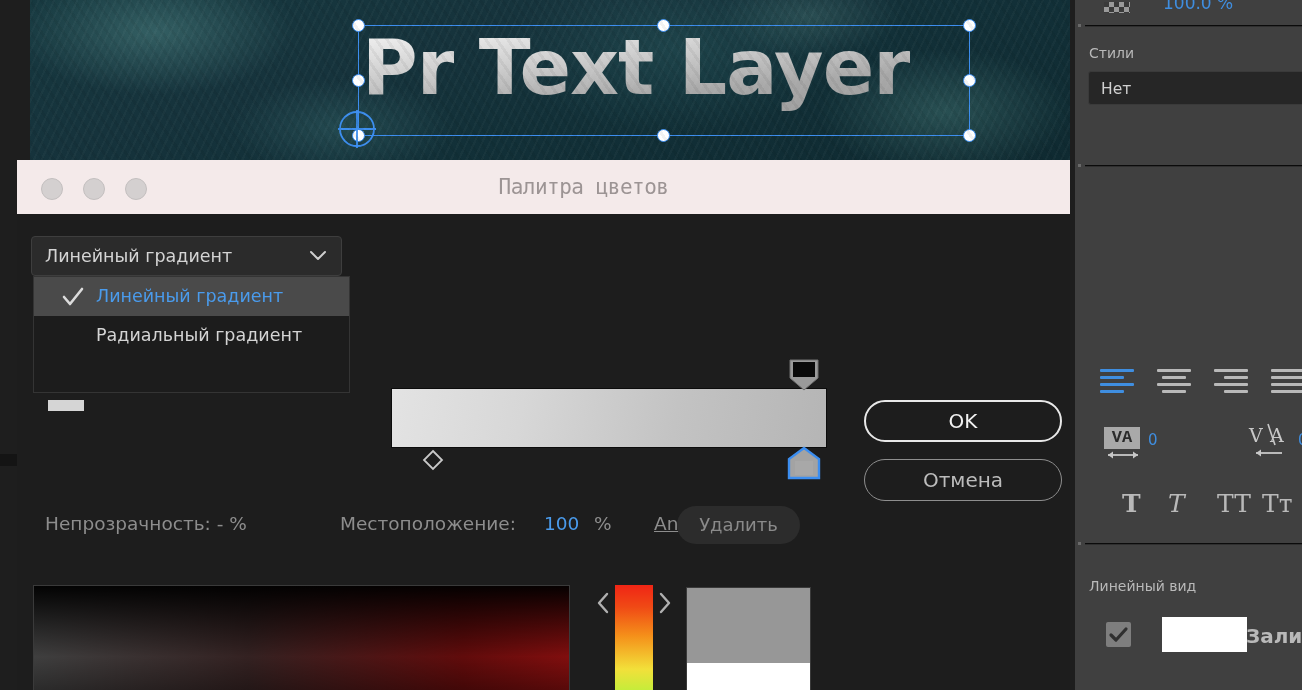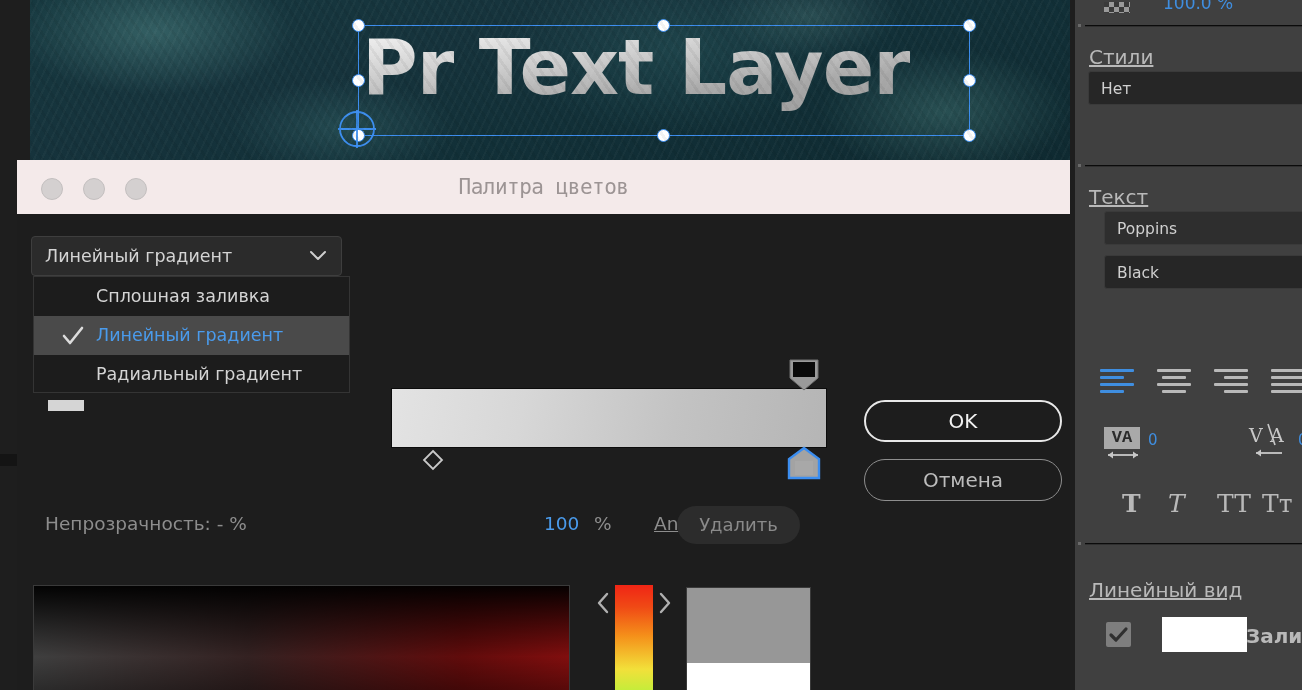--- a/index.html
+++ b/index.html
@@ -45,21 +45,21 @@
   }
   #sel-box{position:absolute;inset:0;border:1.6px solid #3c8ef0;box-sizing:border-box;}
   .handle{position:absolute;width:13px;height:13px;border-radius:50%;
           background:#ffffff;border:1.6px solid #3c8ef0;box-sizing:border-box;}
   #anchor-icon{position:absolute;left:-22px;top:83px;width:42px;height:42px;}
 
   
   #right-panel{position:absolute;left:1075px;top:0;width:227px;height:690px;background:#404040;}
   .rp-divider{height:1px;background:#0b0b0b;margin:0 0 0 10px;box-shadow:0 1px 0 #2f2f2f;}
   .rp-dot{position:absolute;left:3px;width:3px;height:3px;background:#6a6a6a;}
-  .rp-section-title{color:#b9b9b9;font-size:20px;padding:18px 0 0 14px;text-decoration:underline;}
+  .rp-section-title{color:#b9b9b9;font-size:14px;padding:18px 0 0 14px;}
   .rp-field{
     background:#262626;border:1px solid #3a3a3a;border-radius:3px;
     color:#d0d0d0;font-size:15.5px;height:34px;line-height:34px;padding-left:12px;
     box-sizing:border-box;overflow:hidden;white-space:nowrap;
   }
   #opacity-row{position:absolute;left:0;top:0;width:227px;height:20px;}
   #checker-icon{position:absolute;left:29px;top:2px;width:26px;height:11px;
     background-image:
       linear-gradient(45deg,#9a9a9a 25%,transparent 25%,transparent 75%,#9a9a9a 75%),
       linear-gradient(45deg,#9a9a9a 25%,transparent 25%,transparent 75%,#9a9a9a 75%);
@@ -101,21 +101,21 @@
   #fill-swatch{position:absolute;left:87px;top:57px;width:85px;height:35px;background:#ffffff;}
   #fill-label{position:absolute;left:171px;top:64px;color:#b9b9b9;font-size:20px;white-space:nowrap;font-weight:bold;}
 
   
   #dialog{position:absolute;left:17px;top:160px;width:1053px;height:530px;background:#1d1d1d;}
   #titlebar{position:absolute;left:0;top:0;width:1053px;height:54px;background:#f4eaea;}
   .tb-dot{position:absolute;top:18px;width:22px;height:22px;border-radius:50%;
           background:#d4d0d0;border:1px solid #c3bfbf;box-sizing:border-box;}
   #dialog-title{position:absolute;left:0;top:0;width:1053px;height:54px;line-height:54px;
     text-align:center;color:#9c9494;font-size:21px;
-    font-family:"DejaVu Sans Mono","Liberation Mono",monospace;letter-spacing:-.5px;}
+    font-family:"DejaVu Sans Mono","Liberation Mono",monospace;letter-spacing:-.5px;padding-left:40px;}
   #dialog-body{position:absolute;left:0;top:54px;width:1053px;height:476px;background:#1d1d1d;}
 
   
   #grad-type-select{position:absolute;left:14px;top:22px;width:311px;height:40px;
     background:#2b2b2b;border:1px solid #3e3e3e;border-radius:4px;box-sizing:border-box;}
   #grad-type-label{position:absolute;left:13px;top:0;line-height:38px;color:#d4d4d4;font-size:17.5px;}
   #grad-type-chevron{position:absolute;right:14px;top:13px;}
 
   
   #dropdown{position:absolute;left:16px;top:62px;width:317px;height:117px;
@@ -202,25 +202,20 @@
     <span class="rp-dot" style="top:24px;"></span>
 
     <div id="styles-sec">
       <div class="rp-section-title">Стили</div>
       <div class="rp-field" id="styles-field">Нет</div>
     </div>
 
     <div class="rp-divider" style="position:absolute;left:0;top:165px;width:227px;"></div>
     <span class="rp-dot" style="top:164px;"></span>
 
-    <div id="text-sec">
-      <div class="rp-section-title">Текст</div>
-      <div class="rp-field" id="font-family-field">Poppins</div>
-      <div class="rp-field" id="font-style-field">Black</div>
-    </div>
 
     <div class="rp-divider" style="position:absolute;left:0;top:543px;width:227px;"></div>
     <span class="rp-dot" style="top:542px;"></span>
 
     <div id="appearance-sec">
       <div class="rp-section-title">Линейный вид</div>
       <div id="fill-check">
         <svg viewBox="0 0 25 25" width="25" height="25">
           <path d="M5 13 L10 18 L20 7" fill="none" stroke="#2f2f2f" stroke-width="3.2" stroke-linecap="round" stroke-linejoin="round"></path>
         </svg>
@@ -300,21 +295,20 @@
       <div id="edge-strip"></div>
 
       <div id="grad-type-select">
         <span id="grad-type-label">Линейный градиент</span>
         <svg id="grad-type-chevron" width="18" height="12" viewBox="0 0 18 12">
           <path d="M2 2 L9 9 L16 2" fill="none" stroke="#cfcfcf" stroke-width="2" stroke-linecap="round" stroke-linejoin="round"></path>
         </svg>
       </div>
 
       <div id="dropdown">
-        <div class="dd-item">Сплошная заливка</div>
         <div class="dd-item selected">
           <svg class="dd-check" style="width:22px;height:39px;" viewBox="0 0 22 39">
             <path d="M2 20 L8 27 L20 12" fill="none" stroke="#dcdcdc" stroke-width="2.6" stroke-linecap="round" stroke-linejoin="round"></path>
           </svg>
           <span>Линейный градиент</span>
         </div>
         <div class="dd-item">Радиальный градиент</div>
       </div>
 
       <div id="preset-swatch"></div>
@@ -330,20 +324,21 @@
         <path d="M18 2 L33 13 V32 H3 V13 Z" fill="#a3a3a3" stroke="#3c8ef0" stroke-width="2.4"></path>
         <rect x="9" y="15" width="18" height="14" fill="#a8a8a8"></rect>
       </svg>
 
       <svg id="midpoint-diamond" viewBox="0 0 24 24">
         <path d="M12 3 L21 12 L12 21 L3 12 Z" fill="none" stroke="#c9c9c9" stroke-width="1.8"></path>
       </svg>
 
       <div id="info-row">
         <span class="info-lbl" style="left:16px;margin-left:12px;">Непрозрачность: - %</span>
+        <span class="info-lbl" style="left:323px;">Местоположение:</span>
         <span class="info-lbl info-num" style="left:527px;">100</span>
         <span class="info-lbl" style="left:577px;">%</span>
         <span class="info-lbl" style="left:637px;text-decoration:underline;">An</span>
         <div id="delete-btn">Удалить</div>
       </div>
 
       <div id="cancel-btn">Отмена</div>
       <div id="ok-btn">OK</div>
 
       <div id="color-field"></div>

